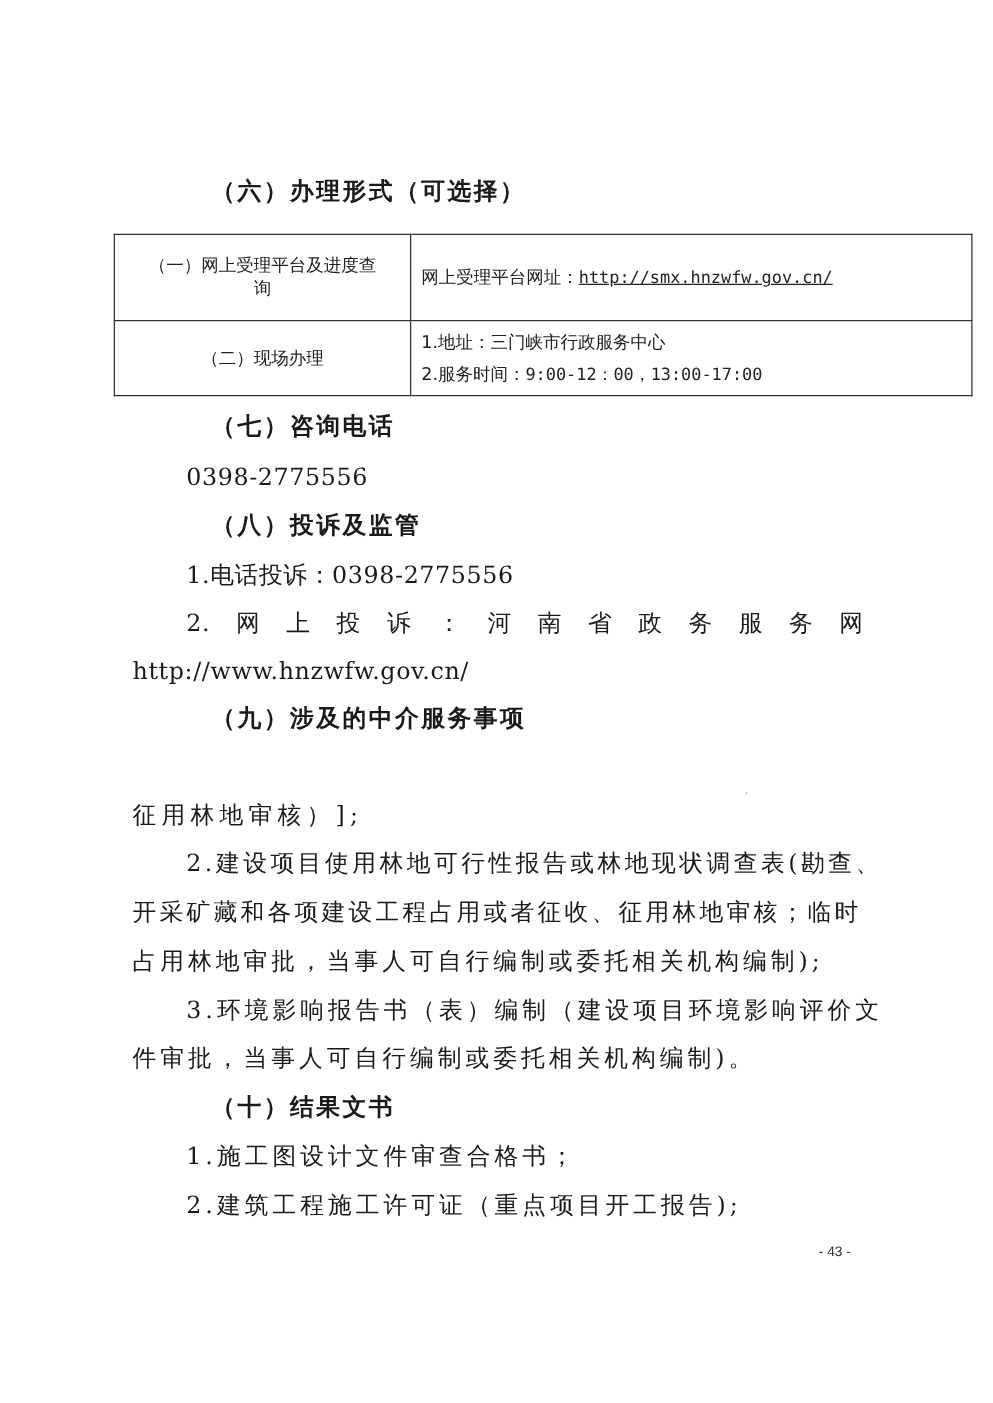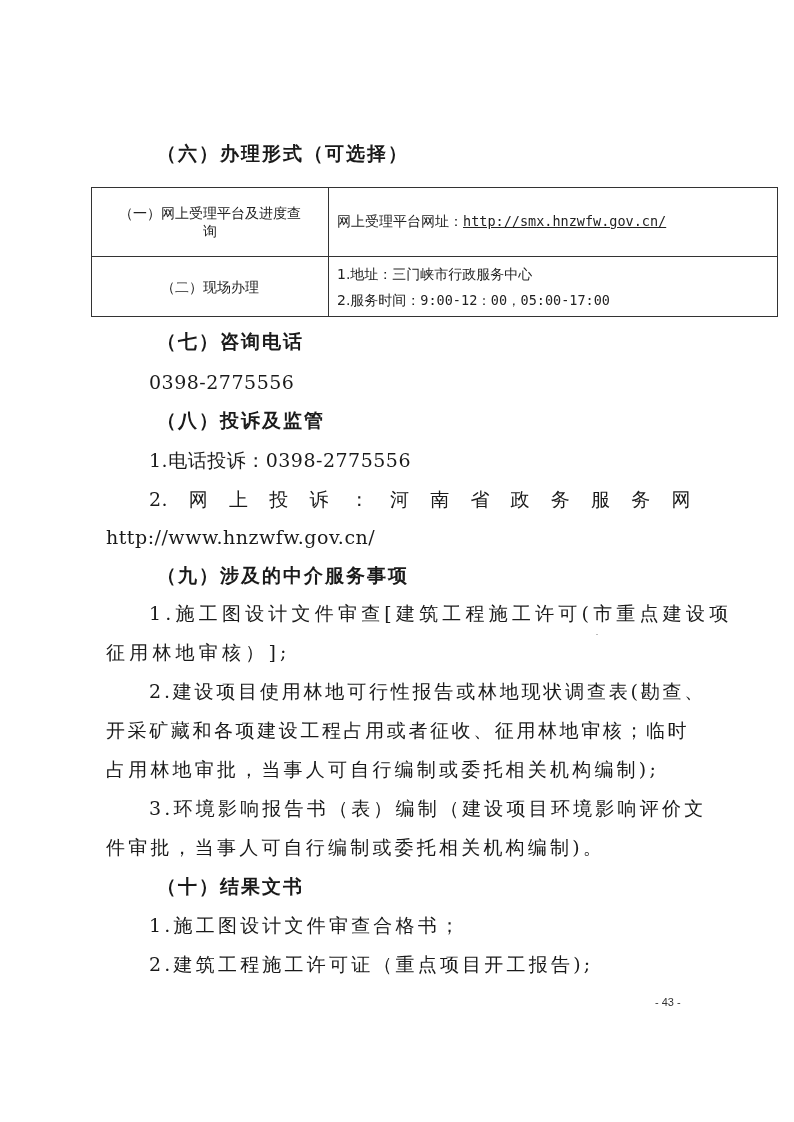--- a/index.html
+++ b/index.html
@@ -26,20 +26,21 @@
       white-space: nowrap;
       font-size: 19px;
       line-height: 24px;
       letter-spacing: 0.5px;
     }
     .heading {
       font-family: "DejaVu Sans", "Liberation Sans", sans-serif;
       font-weight: bold;
       font-size: 19px;
       letter-spacing: 2px;
+      margin-left: 12px;
     }
     .body-text {
       font-family: "DejaVu Serif", "Liberation Serif", serif;
       font-size: 19px;
     }
     .justified {
       display: flex;
       justify-content: space-between;
     }
     table.form {
@@ -112,21 +113,21 @@
     </tr>
     <tr class="r2">
       <td class="left">
         <span>（二）现场办理</span>
       </td>
       <td>
         <div class="cell-line">
           <span>1.地址：</span><span>三门峡市行政服务中心</span>
         </div>
         <div class="cell-line">
-          <span>2.服务时间：</span><span class="mono">9:00-12：00，05:00-17:00</span>
+          <span>2.服务时间：</span><span class="mono">9:00-12：00，13:00-17:00</span>
         </div>
       </td>
     </tr>
   </tbody>
     </table>
 
   <div class="line heading" style="left:157px; top:329px;">（七）咨询电话</div>
   <div class="line body-text" style="left:149px; top:370px;">0398-2775556</div>
 
   <div class="line heading" style="left:157px; top:408px;">（八）投诉及监管</div>
@@ -143,21 +144,20 @@
     <span>省</span>
     <span>政</span>
     <span>务</span>
     <span>服</span>
     <span>务</span>
     <span>网</span>
   </div>
   <div class="line body-text" style="left:106px; top:525px;text-align:center;">http://www.hnzwfw.gov.cn/</div>
 
   <div class="line heading" style="left:157px; top:563px;">（九）涉及的中介服务事项</div>
-  <div class="line body-text" style="left:149px; top:601px; letter-spacing:4.2px;">1.施工图设计文件审查[建筑工程施工许可(市重点建设项</div>
   <div class="line body-text" style="left:106px; top:640px; letter-spacing:4.2px;">征用林地审核）];</div>
   <div class="line body-text" style="left:149px; top:679px; letter-spacing:2.8px;">2.建设项目使用林地可行性报告或林地现状调查表(勘查、</div>
   <div class="line body-text" style="left:106px; top:718px; letter-spacing:2.6px;">开采矿藏和各项建设工程占用或者征收、征用林地审核；临时</div>
   <div class="line body-text" style="left:106px; top:757px; letter-spacing:3.2px;text-align:center;">占用林地审批，当事人可自行编制或委托相关机构编制);</div>
   <div class="line body-text" style="left:149px; top:796px; letter-spacing:3.2px;">3.环境影响报告书（表）编制（建设项目环境影响评价文</div>
   <div class="line body-text" style="left:106px; top:835px; letter-spacing:3.2px;">件审批，当事人可自行编制或委托相关机构编制)。</div>
 
   <div class="line heading" style="left:157px; top:874px;">（十）结果文书</div>
   <div class="line body-text" style="left:149px; top:913px; letter-spacing:3.2px;">1.施工图设计文件审查合格书；</div>
   <div class="line body-text" style="left:149px; top:952px; letter-spacing:3.2px;">2.建筑工程施工许可证（重点项目开工报告);</div>

